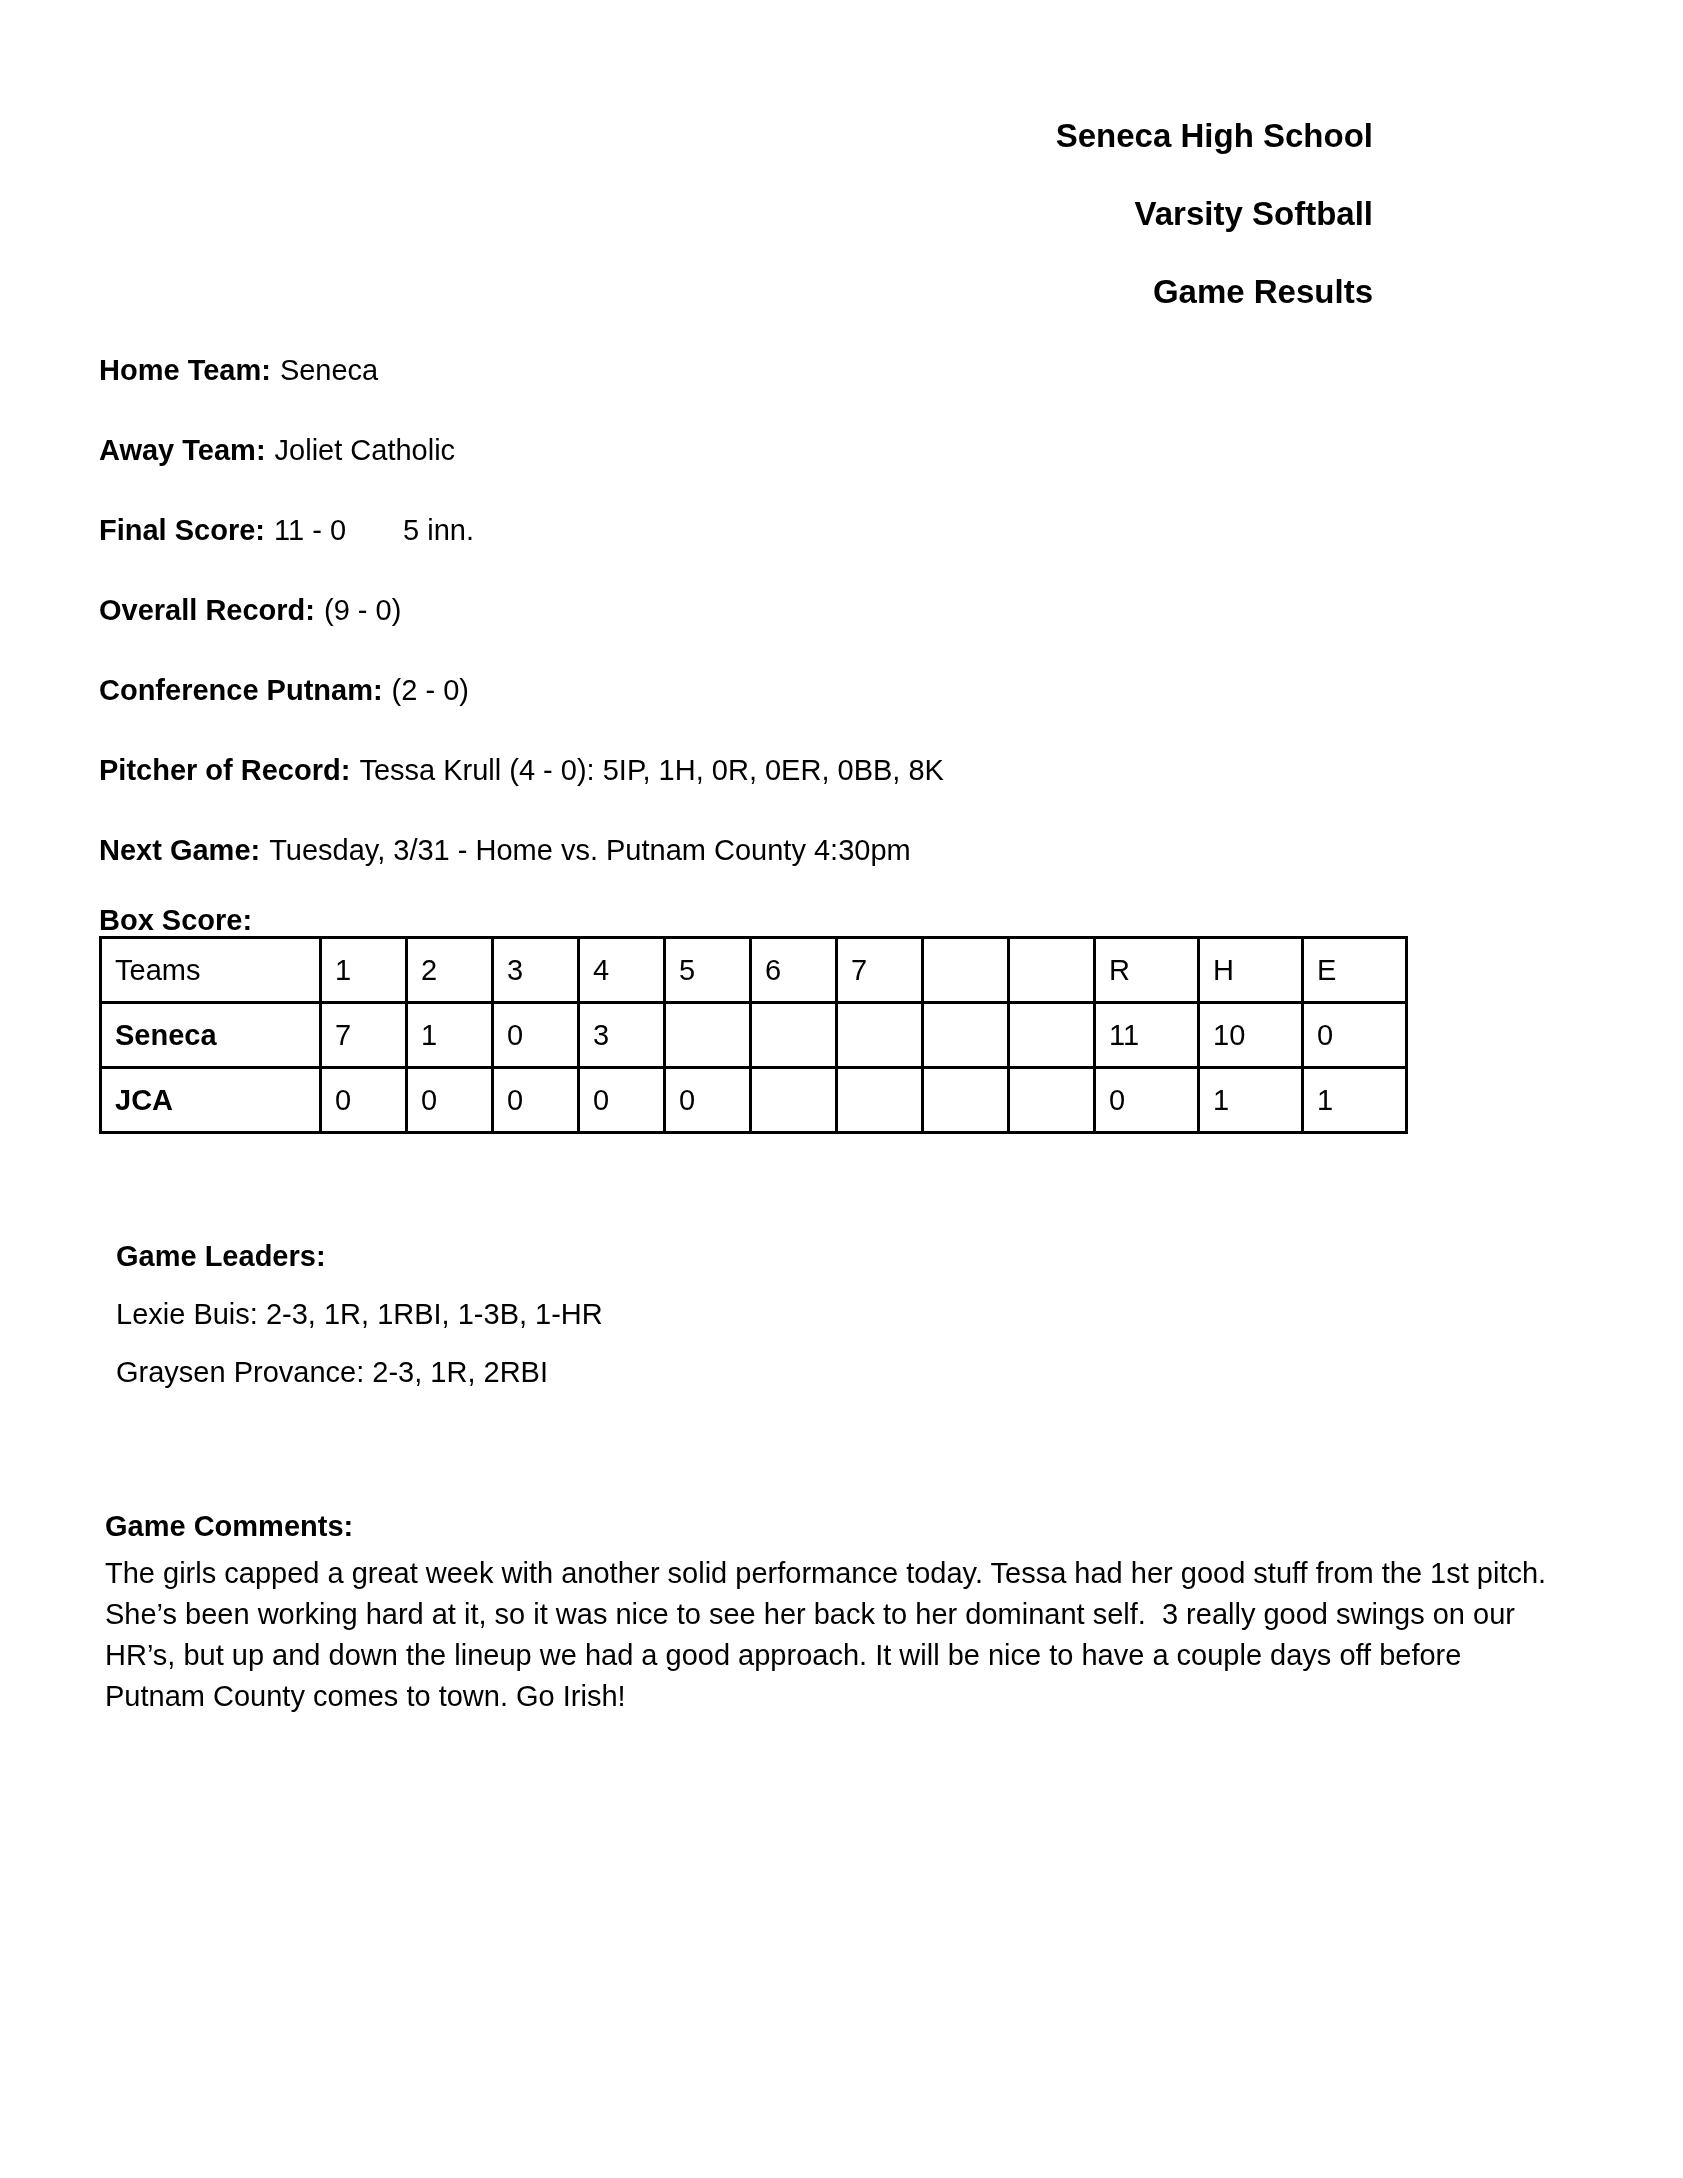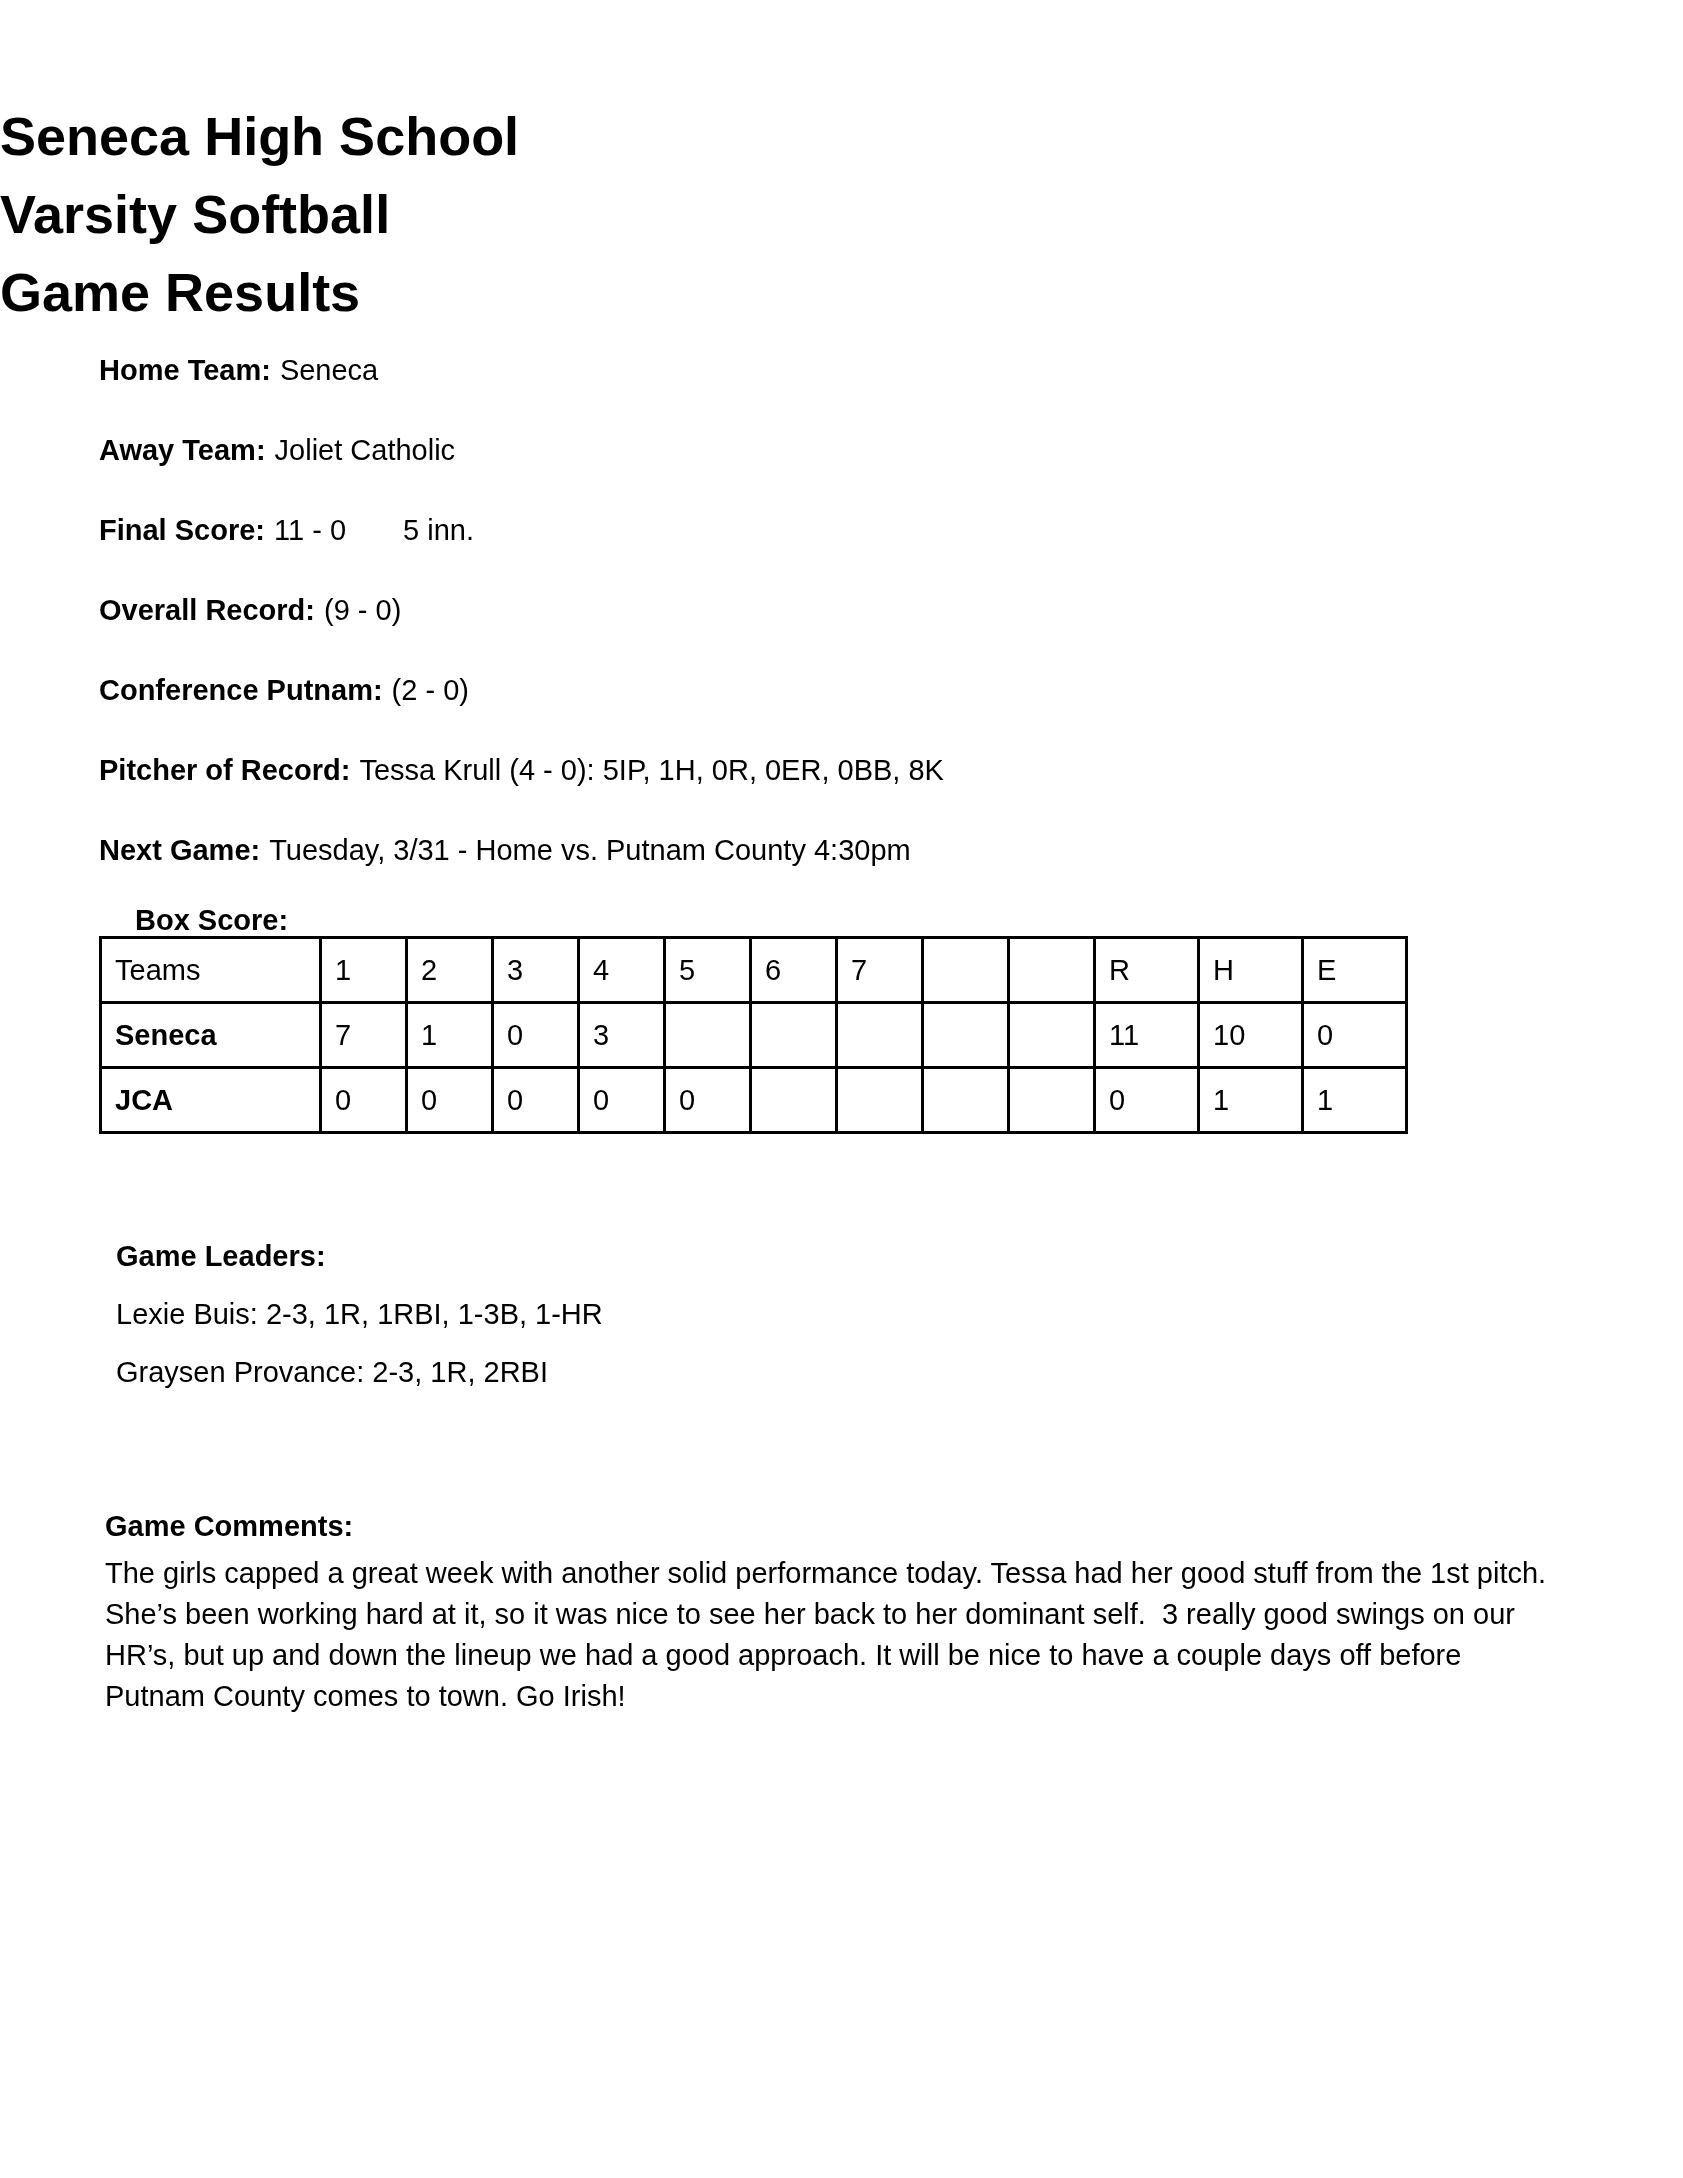--- a/index.html
+++ b/index.html
@@ -8,22 +8,22 @@
     background: #ffffff;
     color: #000000;
     font-family: "Liberation Sans", "DejaVu Sans", sans-serif;
     position: relative;
     overflow: hidden;
   }
   .title {
     position: absolute;
     top: 97px; left: 0;
     width: 1373px;
-    text-align: left;
-    font-size: 54px;
+    text-align: right;
+    font-size: 33px;
     font-weight: bold;
     line-height: 78px;
     letter-spacing: 0px;
   }
   .info {
     position: absolute;
     top: 344px; left: 99px;
     width: 1485px;
     font-size: 29px;
   }
@@ -33,21 +33,20 @@
   }
   .lbl { font-weight: bold; margin-right: 9px; }
   .val { font-weight: normal; }
   .val2 { font-weight: normal; margin-left: 57px; }
   .boxscore-label {
     position: absolute;
     top: 903px; left: 99px;
     font-size: 29px;
     font-weight: bold;
     line-height: 34px;
-    margin-left: 36px;
   }
   table.boxscore {
     position: absolute;
     top: 936px; left: 99px;
     width: 1307px;
     border-collapse: collapse;
     table-layout: fixed;
     font-size: 29px;
     border-radius: 31px;
   }

